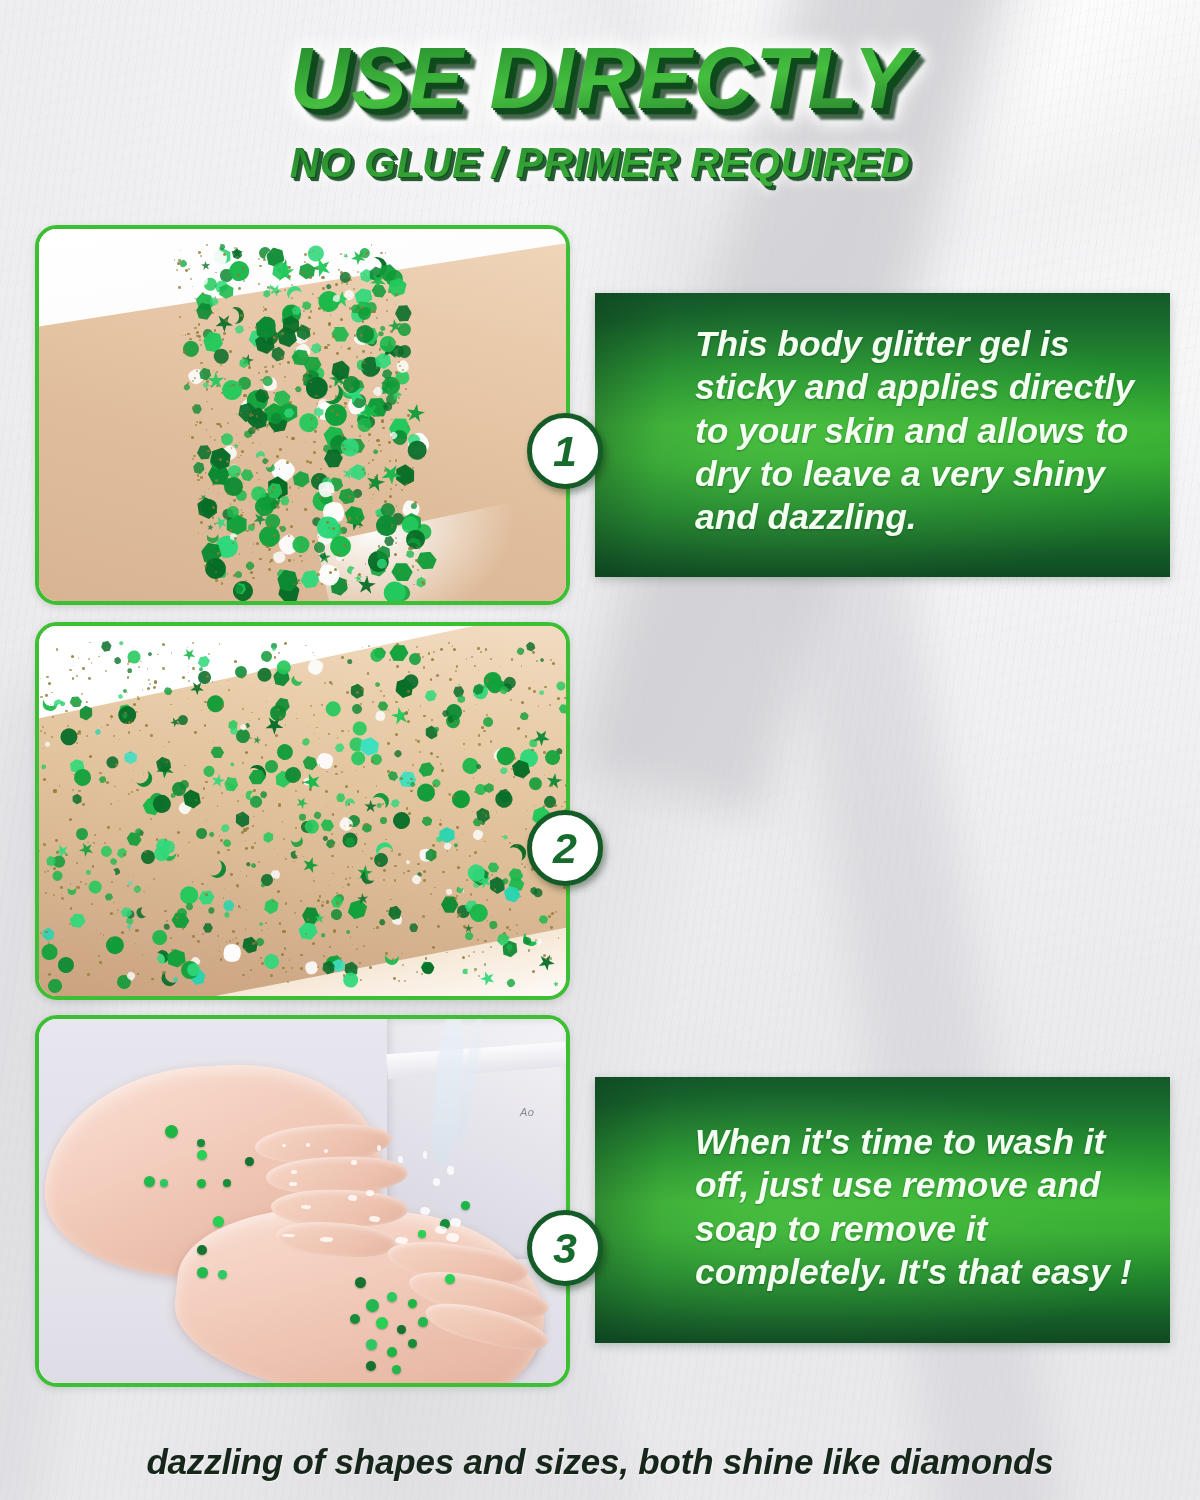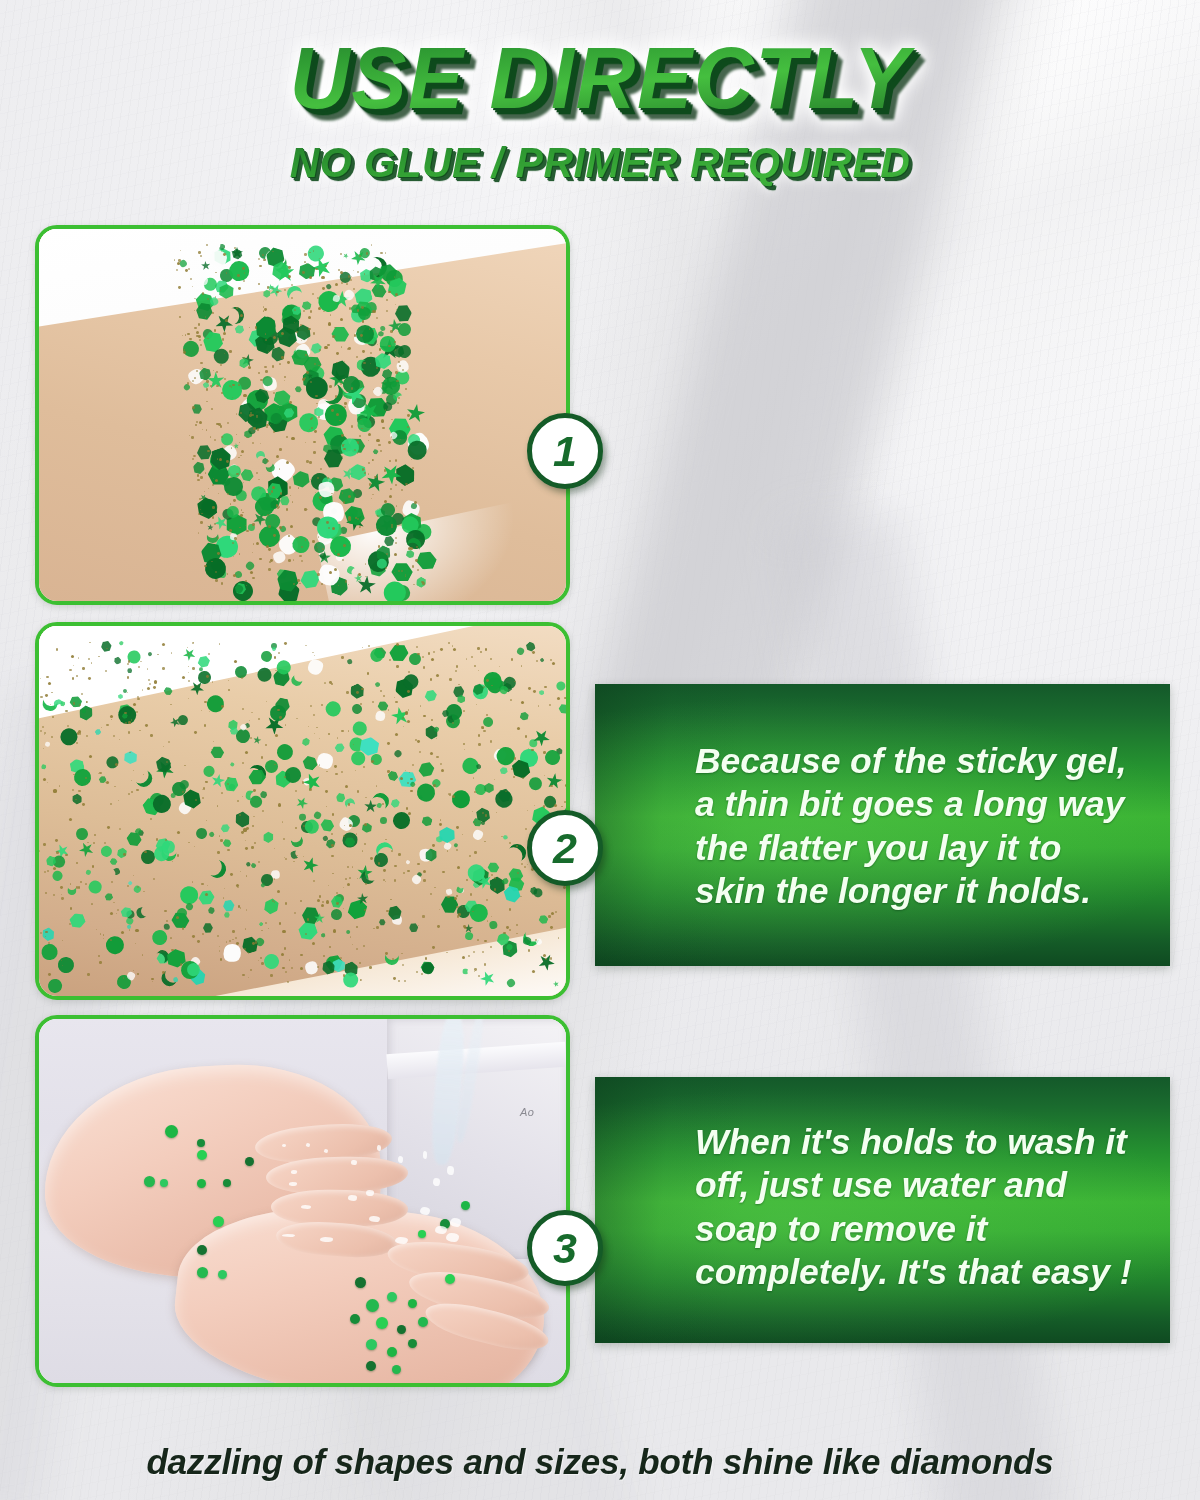--- a/index.html
+++ b/index.html
@@ -1132,20 +1132,23 @@
           <span class="g dot" style="left:39.68%;top:36.83%;width:3.2px;height:3.2px;background:#8f7b33;opacity:0.90"></span>
           <span class="g dot" style="left:50.32%;top:6.55%;width:2.4px;height:2.4px;background:#8f7b33;opacity:0.71"></span>
           <span class="g dot" style="left:57.84%;top:46.60%;width:2.7px;height:2.7px;background:#8f7b33;opacity:0.79"></span>
           <span class="g dot" style="left:50.75%;top:62.13%;width:2.4px;height:2.4px;background:#8f7b33;opacity:0.72"></span>
           <span class="g dot" style="left:33.21%;top:56.43%;width:1.9px;height:1.9px;background:#8f7b33;opacity:0.60"></span>
           <span class="g dot" style="left:72.53%;top:94.54%;width:2.4px;height:2.4px;background:#8f7b33;opacity:0.71"></span>
         </div>
     </div>
   </div>
 
+  <div class="panel">
+    <div class="panel-text">This body glitter gel is sticky and applies directly to your skin and allows to dry to leave a very shiny and dazzling.</div>
+  </div>
 
   <div class="badge">1</div>
 </div>
 
 <div class="row" id="row-2">
 
   <div class="photo-frame">
     <div class="photo">
       <div class="skin-b"></div>
       <div id="glitter-2">
@@ -2185,23 +2188,20 @@
           <span class="g dot" style="left:19.81%;top:71.49%;width:1.3px;height:1.3px;background:#8f7b33;opacity:0.48"></span>
           <span class="g dot" style="left:0.98%;top:28.72%;width:2.0px;height:2.0px;background:#8f7b33;opacity:0.62"></span>
           <span class="g dot" style="left:56.04%;top:37.55%;width:2.8px;height:2.8px;background:#8f7b33;opacity:0.81"></span>
           <span class="g dot" style="left:51.50%;top:21.45%;width:1.8px;height:1.8px;background:#8f7b33;opacity:0.59"></span>
           <span class="g dot" style="left:84.32%;top:16.35%;width:1.3px;height:1.3px;background:#8f7b33;opacity:0.48"></span>
           <span class="g dot" style="left:41.60%;top:24.85%;width:2.2px;height:2.2px;background:#8f7b33;opacity:0.66"></span>
         </div>
     </div>
   </div>
 
-  <div class="panel">
-    <div class="panel-text">Because of the sticky gel, a thin bit goes a long way the flatter you lay it to skin the longer it holds.</div>
-  </div>
 
   <div class="badge">2</div>
 </div>
 
 <div class="row" id="row-3">
 
   <div class="photo-frame">
     <div class="photo">
       <div class="sink">
         <div class="sink-wall"></div>
@@ -2272,19 +2272,19 @@
           <span class="g flake" style="left:62.7%;top:54.2%;width:11.0px;height:6.1px;background:#ffffff;opacity:.8"></span>
           <span class="g flake" style="left:50.7%;top:34.0%;width:4.0px;height:3.9px;background:#ffffff;opacity:.8"></span>
           <span class="g flake" style="left:78.0%;top:54.8%;width:11.2px;height:9.0px;background:#ffffff;opacity:.8"></span>
           <span class="g flake" style="left:49.7%;top:51.1%;width:9.9px;height:3.7px;background:#ffffff;opacity:.8"></span>
           <span class="g flake" style="left:64.1%;top:34.6%;width:4.2px;height:6.4px;background:#ffffff;opacity:.8"></span>
         </div>
     </div>
   </div>
 
   <div class="panel">
-    <div class="panel-text">When it's holds to wash it off, just use water and soap to remove it completely. It's that easy !</div>
+    <div class="panel-text">When it's time to wash it off, just use remove and soap to remove it completely. It's that easy !</div>
   </div>
 
   <div class="badge">3</div>
 </div>
 
 <div id="caption">dazzling of shapes and sizes, both shine like diamonds</div>
 
 </body></html>

